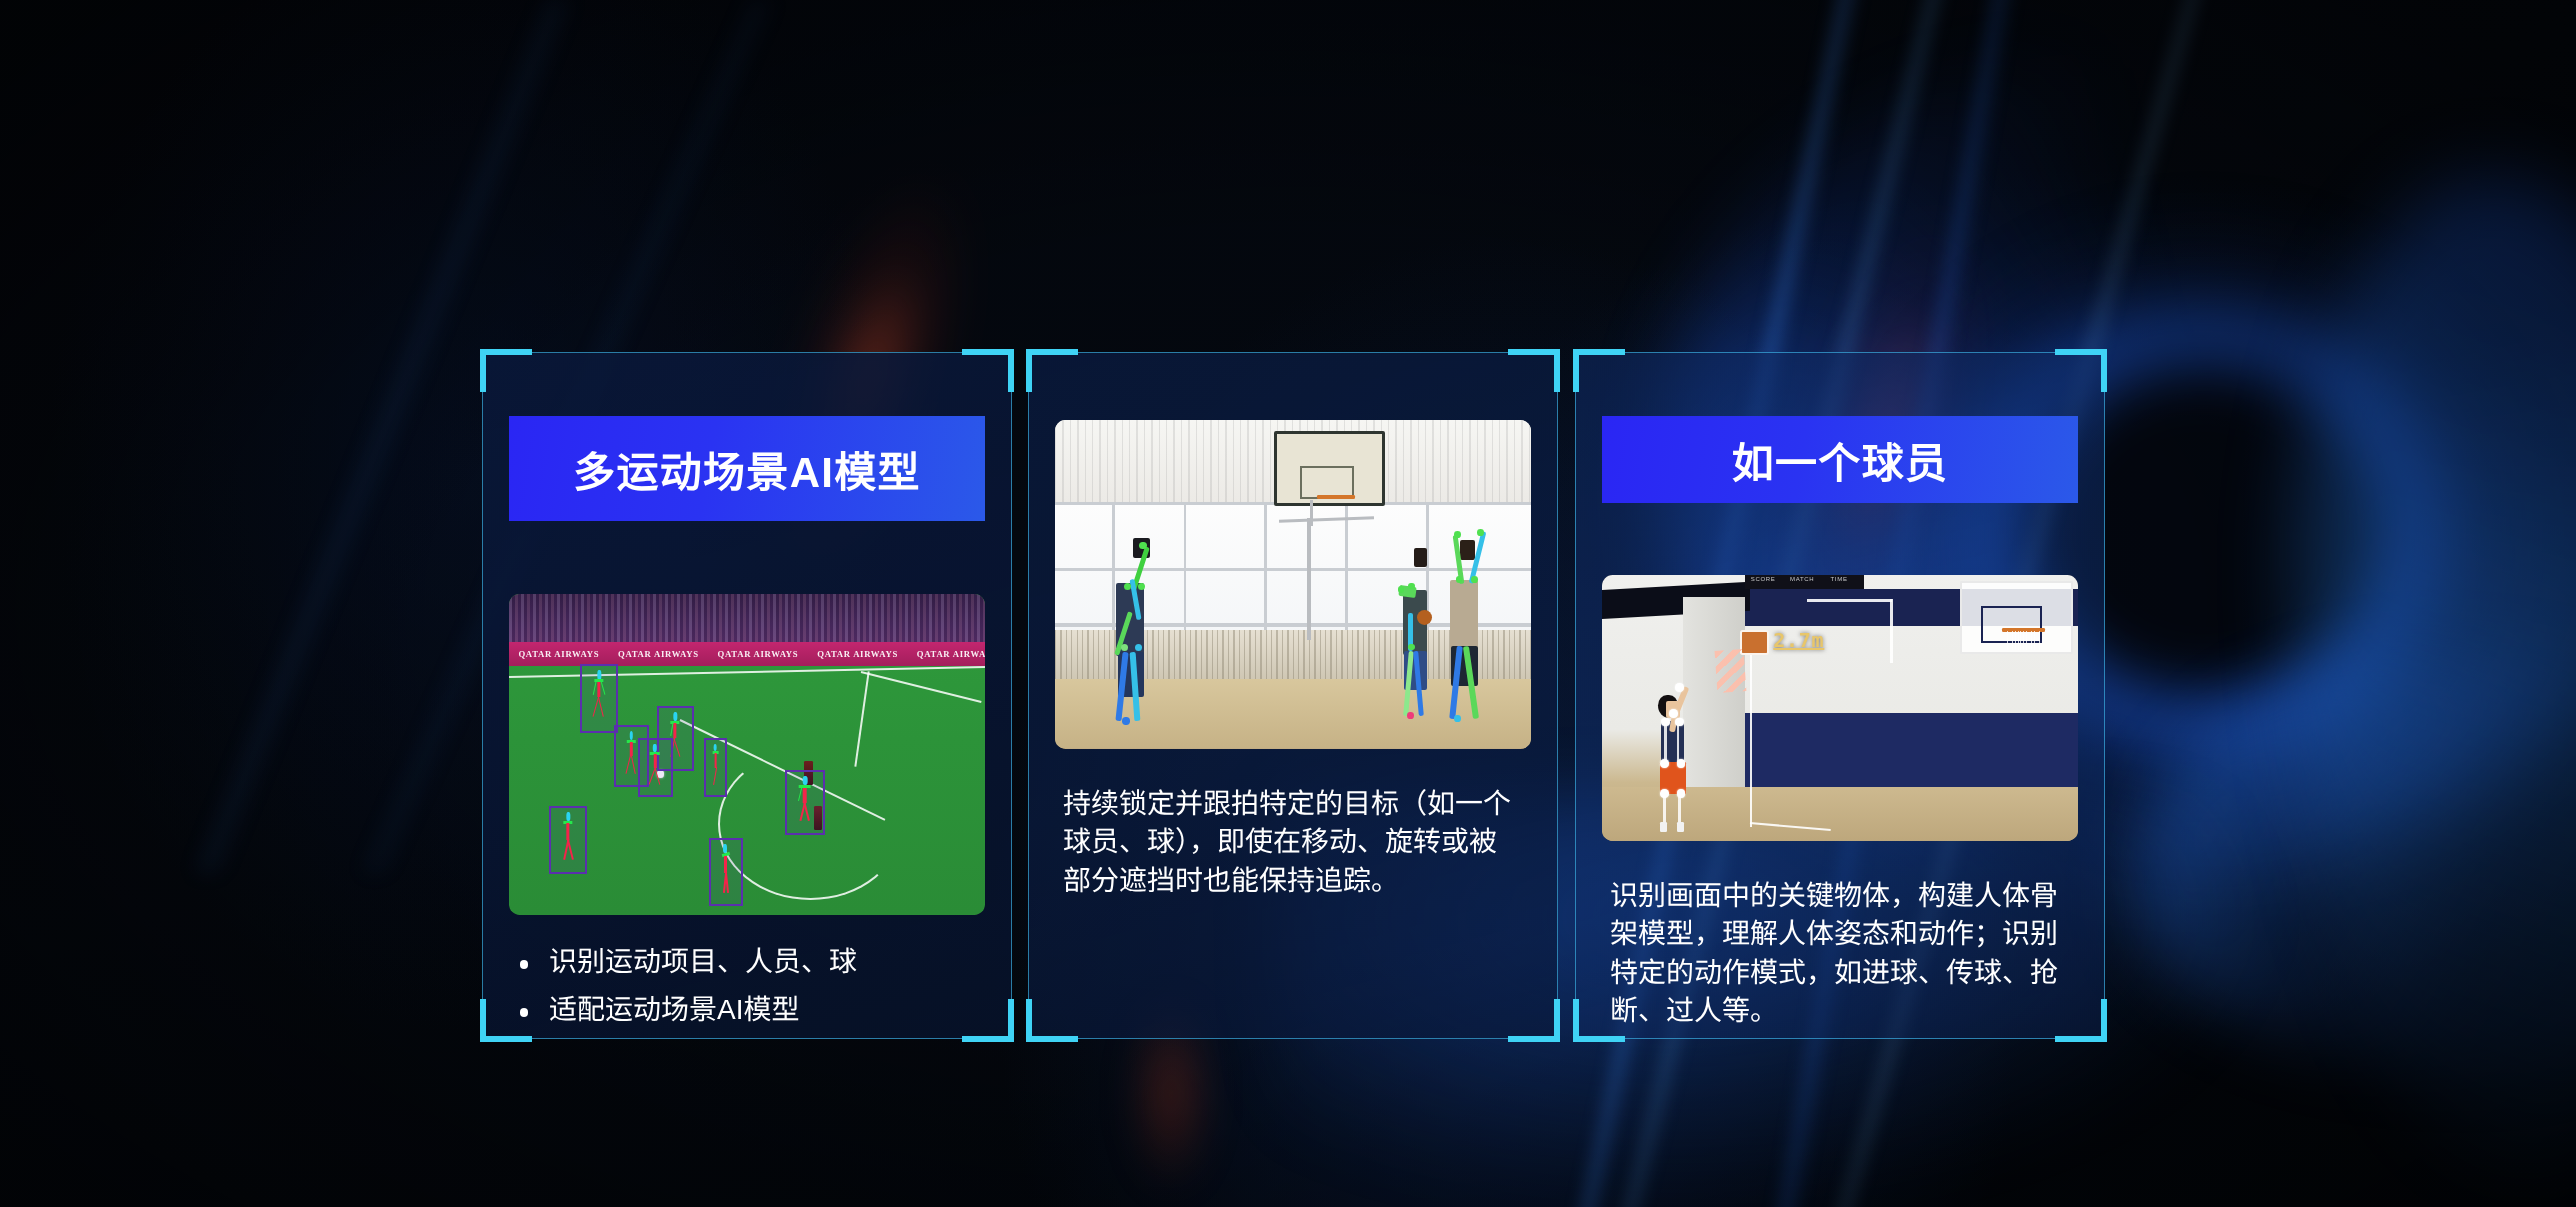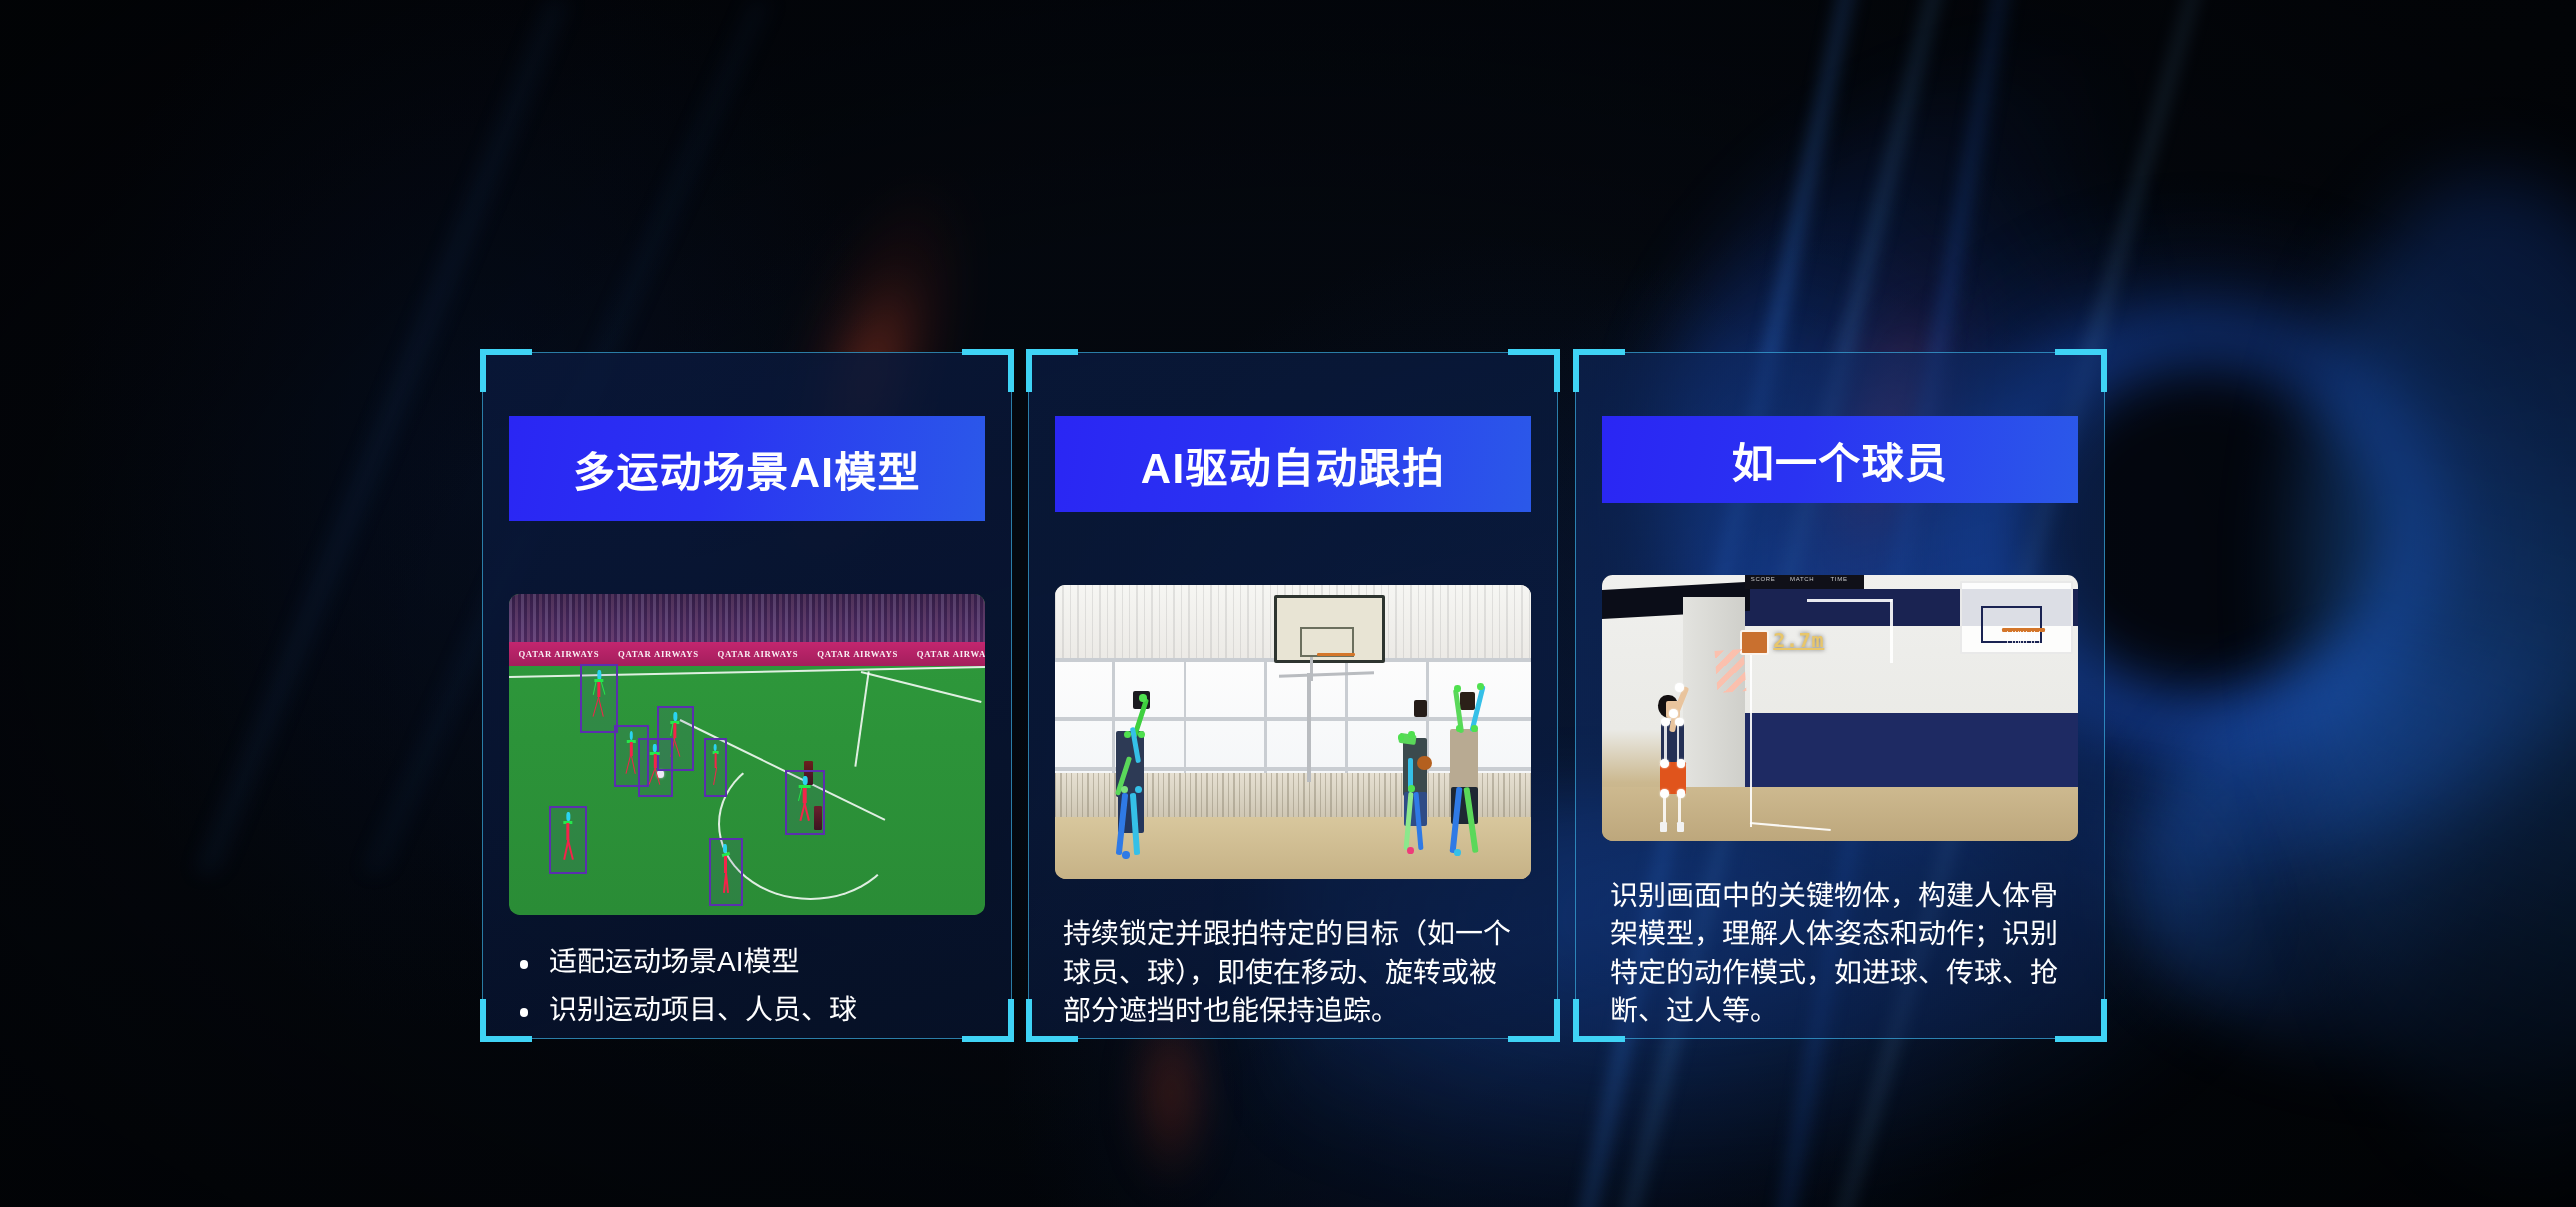--- a/index.html
+++ b/index.html
@@ -392,36 +392,35 @@
             <i class="sg" style="left:24%;top:16%;width:56%;height:6%;transform:rotate(-18deg);"></i>
             <i class="sr" style="left:36%;top:22%;width:22%;height:30%;"></i>
             <i class="sr" style="left:34%;top:50%;width:11%;height:38%;transform:rotate(6deg);"></i>
             <i class="sr" style="left:52%;top:50%;width:11%;height:38%;transform:rotate(-6deg);"></i>
           </div>
         </div>
       </figure>
 
       <div class="cardBody">
         <ul class="bullets">
+          <li>识别运动项目、人员、球</li>
           <li>适配运动场景AI模型</li>
-          <li>识别运动项目、人员、球</li>
         </ul>
       </div>
     </div>
   </section>
 
   <section class="card c2">
     <div class="cardPanel"></div>
     <span class="corner tl"></span>
     <span class="corner tr"></span>
     <span class="corner bl"></span>
     <span class="corner br"></span>
 
     <div class="cardInner">
-      <h2 class="cardTitle">AI驱动自动跟拍</h2>
 
       <figure class="cardMedia" style="margin:0;margin-top:38px;">
         <div class="gym"></div>
         <div class="gymWallTop"></div>
         <div class="gymWindows"></div>
         <i class="wmull" style="left:0;top:25%;width:100%;height:3.4px;"></i>
         <i class="wmull" style="left:0;top:45%;width:100%;height:3.4px;"></i>
         <i class="wmull" style="left:0;top:62%;width:100%;height:3.4px;"></i>
         <i class="wmull" style="left:12%;top:25%;width:2.7px;height:40%;"></i>
         <i class="wmull" style="left:27%;top:25%;width:2.7px;height:40%;"></i>

